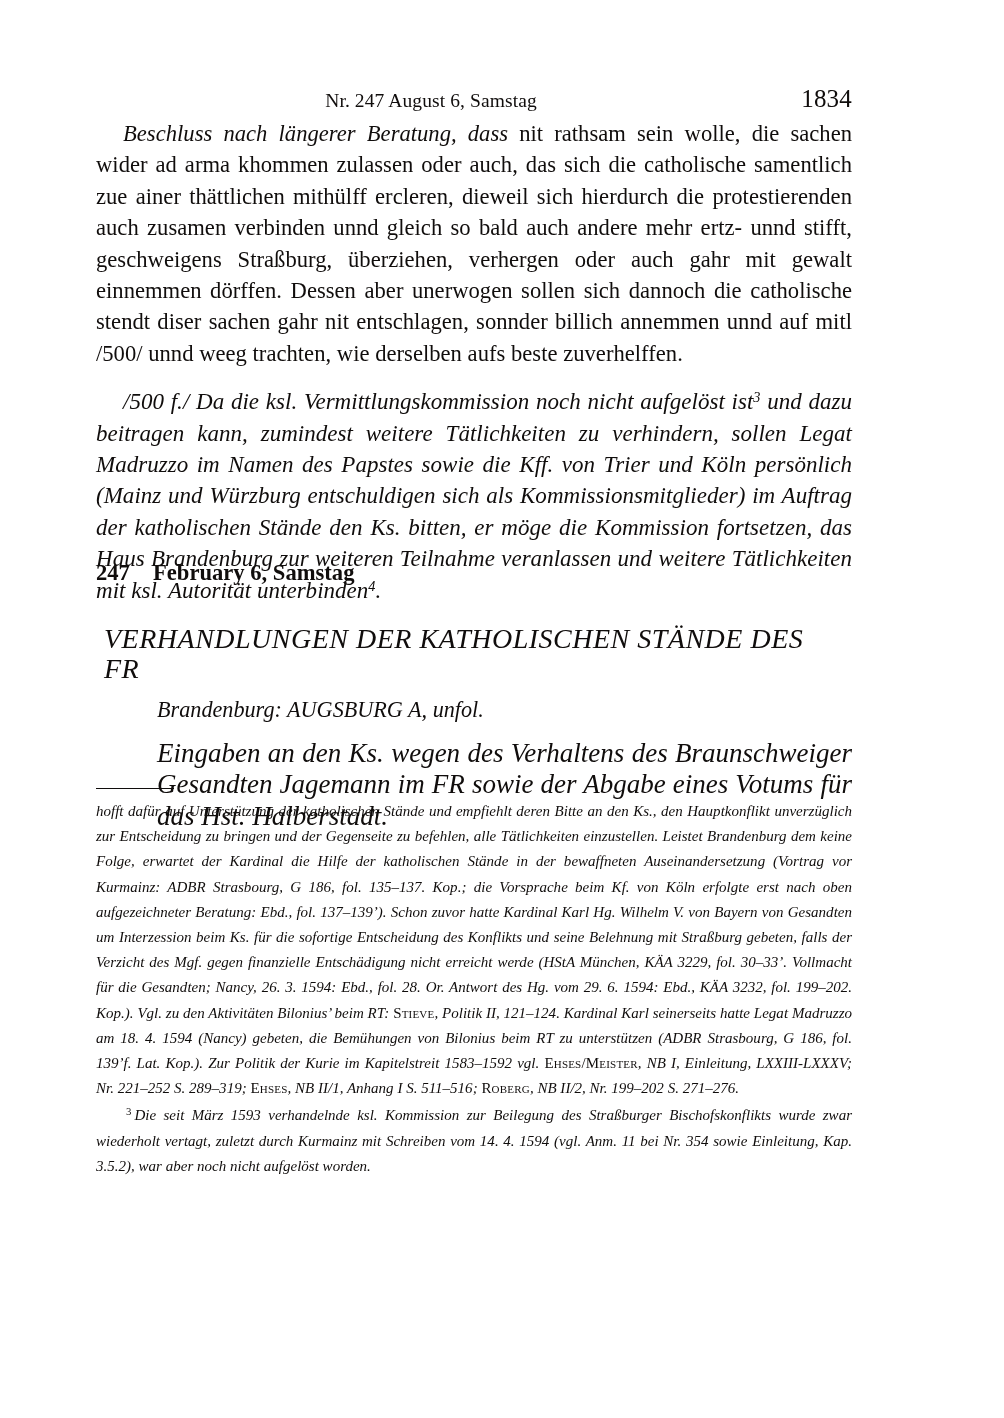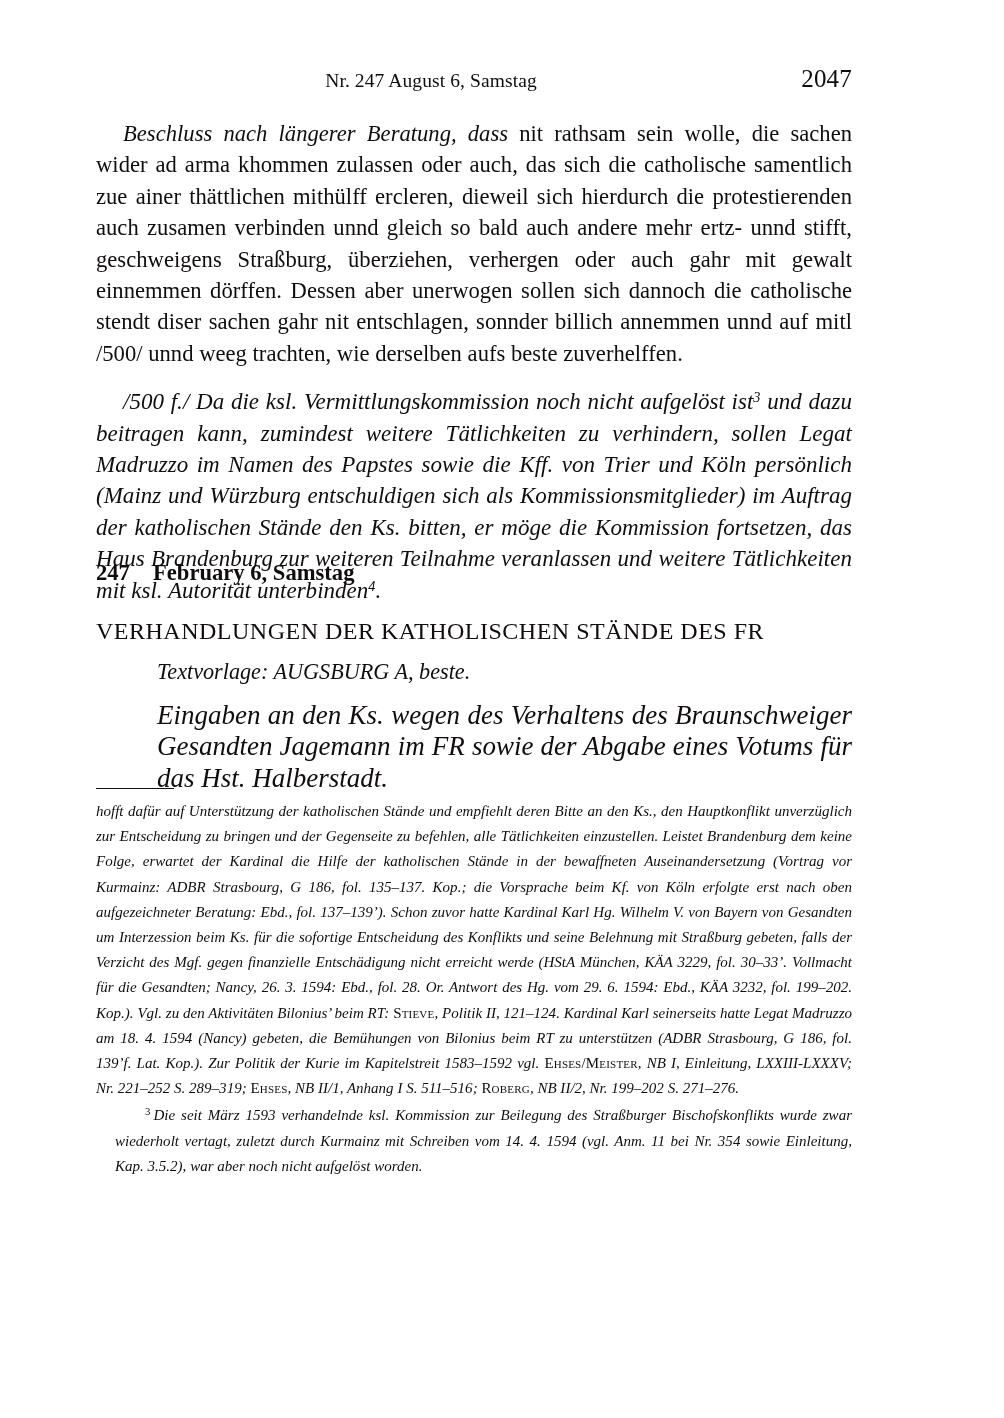--- a/index.html
+++ b/index.html
@@ -21,21 +21,21 @@
     left: 0; top: 0;
     width: 1004px;
     height: 1418px;
     overflow: hidden;
   }
 
   
   .runhead {
     position: absolute;
     left: 96px;
-    top: 68px;
+    top: 88px;
     width: 756px;
     height: 26px;
     font-size: 19.5px;
     line-height: 26px;
     letter-spacing: 0.1px;
     text-decoration: underline;
   }
   .runhead .rh-center {
     position: absolute;
     left: 0; right: 0;
@@ -109,22 +109,23 @@
   }
   .sec-head .sec-title { }
 
   .sec-meta {
     position: absolute;
     left: 96px;
     top: 616px;
     width: 756px;
   }
   .sec-meta .kopf {
-    margin: 0;
-    font-size: 24px;
+    margin: 8px;
+    font-style: italic;
+    font-size: 28px;
     line-height: 30px;
     letter-spacing: 0.5px;
   }
   .sec-meta .vorlage {
     margin: 11px 0 0 0;
     padding-left: 61px;
     font-style: italic;
     font-size: 22.2px;
     line-height: 30px;
   }
@@ -156,21 +157,21 @@
   }
   p.fn {
     margin: 0;
     font-size: 15px;
     line-height: 25.2px;
     font-style: italic;
     text-align: justify;
     hyphens: manual;
     letter-spacing: 0.01px;
   }
-  p.fn + p.fn { margin-top: 2px; margin-left: 19px; }
+  p.fn + p.fn { margin-top: 2px; }
   p.fn.indent { text-indent: 30px; }
   p.fn .fnnum {
     font-style: normal;
     font-size: 0.72em;
     vertical-align: 0.5em;
     line-height: 0;
     padding-right: 3px;
   }
   .sc {
     font-variant: small-caps;
@@ -178,38 +179,38 @@
     letter-spacing: 0.2px;
   }
 </style>
 </head>
 <body>
 
 <div class="page">
 
   <div class="runhead">
     <span class="rh-center">Nr. 247 August 6, Samstag</span>
-    <span class="rh-folio">2047</span>
+    <span class="rh-folio">1834</span>
   </div>
 
   <div class="body-col">
 
     <p class="edtext first"><span class="lemma">Beschluss nach längerer Beratung, dass</span><span> nit rathsam sein wolle, die sachen wider ad arma khommen zulassen oder auch, das sich die catholische samentlich zue ainer thättlichen mithülff ercleren, dieweil sich hierdurch die protestierenden auch zusamen verbinden unnd gleich so bald auch andere mehr ertz- unnd stifft, geschweigens Straßburg, überziehen, verhergen oder auch gahr mit gewalt einnemmen dörffen. Dessen aber unerwogen sollen sich dannoch die catholische stendt diser sachen gahr nit entschlagen, sonnder billich annemmen unnd auf mitl /500/ unnd weeg trachten, wie derselben aufs beste zuverhelffen.</span></p>
 
     <p class="regest first"><span>/500 f./ Da die ksl. Vermittlungskommission noch nicht aufgelöst ist</span><sup class="fnref">3</sup><span> und dazu beitragen kann, zumindest weitere Tätlichkeiten zu verhindern, sollen Legat Madruzzo im Namen des Papstes sowie die Kff. von Trier und Köln persönlich (Mainz und Würzburg entschuldigen sich als Kommissionsmitglieder) im Auftrag der katholischen Stände den Ks. bitten, er möge die Kommission fortsetzen, das Haus Brandenburg zur weiteren Teilnahme veranlassen und weitere Tätlichkeiten mit ksl. Autorität unterbinden</span><sup class="fnref">4</sup><span>.</span></p>
 
   </div>
 
   <div class="sec-head">
     <span class="sec-num">247</span><span class="sec-title">February 6, Samstag</span>
   </div>
 
   <div class="sec-meta">
     <p class="kopf">VERHANDLUNGEN DER KATHOLISCHEN STÄNDE DES FR</p>
-    <p class="vorlage">Textvorlage: AUGSBURG A, beste.</p>
+    <p class="vorlage">Brandenburg: AUGSBURG A, unfol.</p>
     <p class="regest-block">Eingaben an den Ks. wegen des Verhaltens des Braunschweiger Gesandten Jagemann im FR sowie der Abgabe eines Votums für das Hst. Halberstadt.</p>
   </div>
 
   <div class="fn-rule"></div>
 
   <div class="footnotes">
 
     <p class="fn"><span>hofft dafür auf Unterstützung der katholischen Stände und empfiehlt deren Bitte an den Ks., den Hauptkonflikt unverzüglich zur Entscheidung zu bringen und der Gegenseite zu befehlen, alle Tätlichkeiten einzustellen. Leistet Brandenburg dem keine Folge, erwartet der Kardinal die Hilfe der katholischen Stände in der bewaffneten Auseinandersetzung (Vortrag vor Kurmainz: ADBR Strasbourg, G 186, fol. 135–137. Kop.; die Vorsprache beim Kf. von Köln erfolgte erst nach oben aufgezeichneter Beratung: Ebd., fol. 137–139’). Schon zuvor hatte Kardinal Karl Hg. Wilhelm V. von Bayern von Gesandten um Interzession beim Ks. für die sofortige Entscheidung des Konflikts und seine Belehnung mit Straßburg gebeten, falls der Verzicht des Mgf. gegen finanzielle Entschädigung nicht erreicht werde (HStA München, KÄA 3229, fol. 30–33’. Vollmacht für die Gesandten; Nancy, 26. 3. 1594: Ebd., fol. 28. Or. Antwort des Hg. vom 29. 6. 1594: Ebd., KÄA 3232, fol. 199–202. Kop.). Vgl. zu den Aktivitäten Bilonius’ beim RT: </span><span class="sc">Stieve</span><span>, Politik II, 121–124. Kardinal Karl seinerseits hatte Legat Madruzzo am 18. 4. 1594 (Nancy) gebeten, die Bemühungen von Bilonius beim RT zu unterstützen (ADBR Strasbourg, G 186, fol. 139’f. Lat. Kop.). Zur Politik der Kurie im Kapitelstreit 1583–1592 vgl. </span><span class="sc">Ehses/Meister</span><span>, NB I, Einleitung, LXXIII-LXXXV; Nr. 221–252 S. 289–319; </span><span class="sc">Ehses</span><span>, NB II/1, Anhang I S. 511–516; </span><span class="sc">Roberg</span><span>, NB II/2, Nr. 199–202 S. 271–276.</span></p>
 
     <p class="fn indent"><span class="fnnum">3</span><span>Die seit März 1593 verhandelnde ksl. Kommission zur Beilegung des Straßburger Bischofskonflikts wurde zwar wiederholt vertagt, zuletzt durch Kurmainz mit Schreiben vom 14. 4. 1594 (vgl. Anm. 11 bei Nr. 354 sowie Einleitung, Kap. 3.5.2), war aber noch nicht aufgelöst worden.</span></p>

